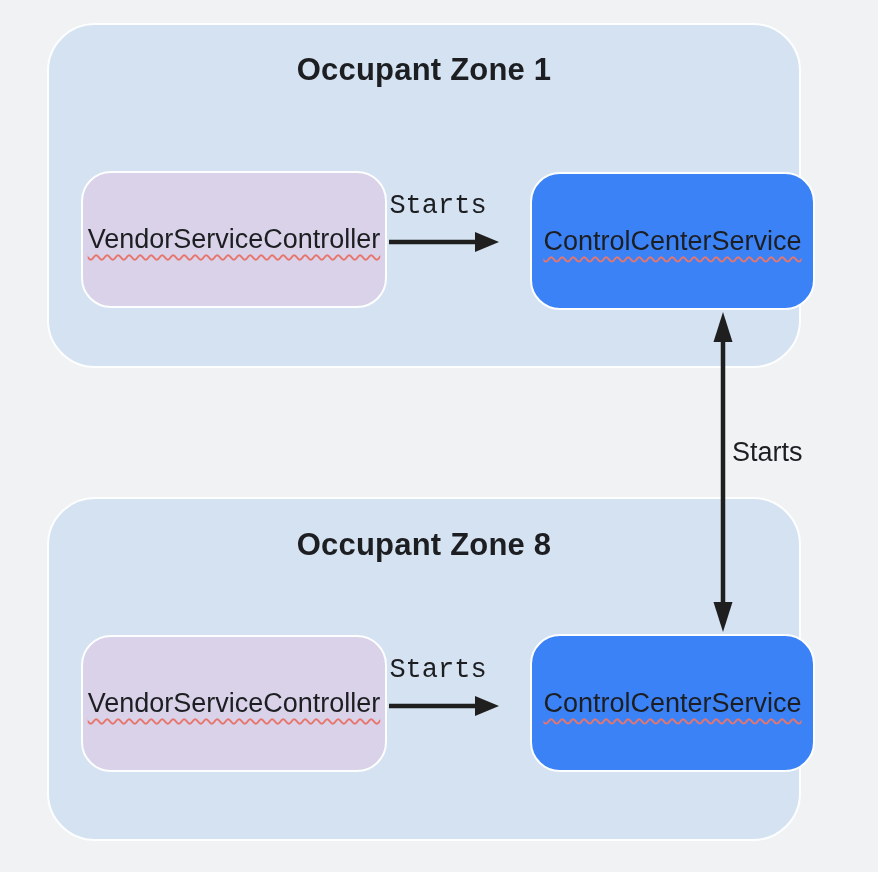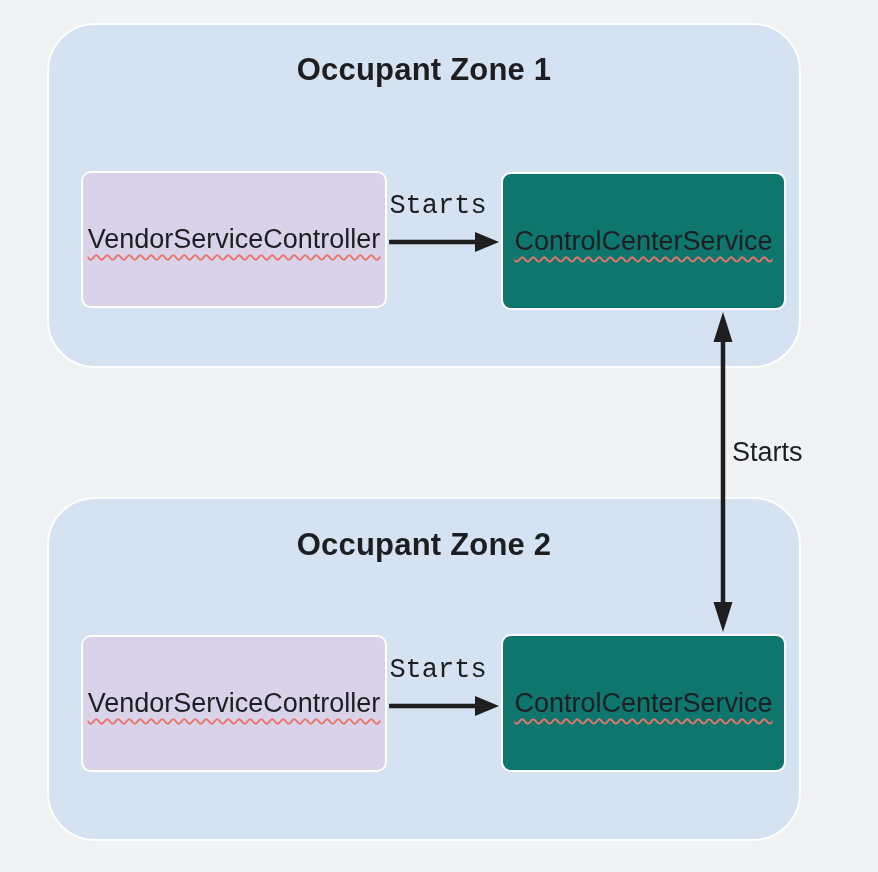--- a/index.html
+++ b/index.html
@@ -38,28 +38,28 @@
     letter-spacing: 0.2px;
   }
   .zone-title-1 { top: 51px; }
   .zone-title-2 { top: 526px; }
   .node {
     position: absolute;
     display: flex;
     align-items: center;
     justify-content: center;
     border: 2px solid #fdfeff;
-    border-radius: 10px;
+    border-radius: 30px;
     box-sizing: border-box;
     font-size: 27px;
     color: #1c1e21;
     white-space: nowrap;
   }
   .node-controller { background: #d9d2e9; left: 81px;  width: 306px; height: 137px; }
-  .node-service    { background: #0f766e; left: 501px; width: 285px; height: 138px; }
+  .node-service    { background: #3b82f6; left: 530px; width: 285px; height: 138px; }
   .node-controller-1 { top: 171px; }
   .node-service-1    { top: 172px; }
   .node-controller-2 { top: 635px; }
   .node-service-2    { top: 634px; }
   .spellcheck {
     text-decoration-line: underline;
     text-decoration-style: wavy;
     text-decoration-color: #e8756b;
     text-decoration-thickness: 1.5px;
     text-underline-offset: 6px;
@@ -93,21 +93,21 @@
 </style>
 </head>
 <body>
 
 <div class="canvas">
 
   <div class="zone zone-1"></div>
   <div class="zone zone-2"></div>
 
   <div class="zone-title zone-title-1">Occupant Zone 1</div>
-  <div class="zone-title zone-title-2">Occupant Zone 2</div>
+  <div class="zone-title zone-title-2">Occupant Zone 8</div>
 
   <div class="node node-controller node-controller-1">
     <span class="spellcheck">VendorServiceController</span>
   </div>
   <div class="node node-service node-service-1">
     <span class="spellcheck">ControlCenterService</span>
   </div>
 
   <div class="node node-controller node-controller-2">
     <span class="spellcheck">VendorServiceController</span>

